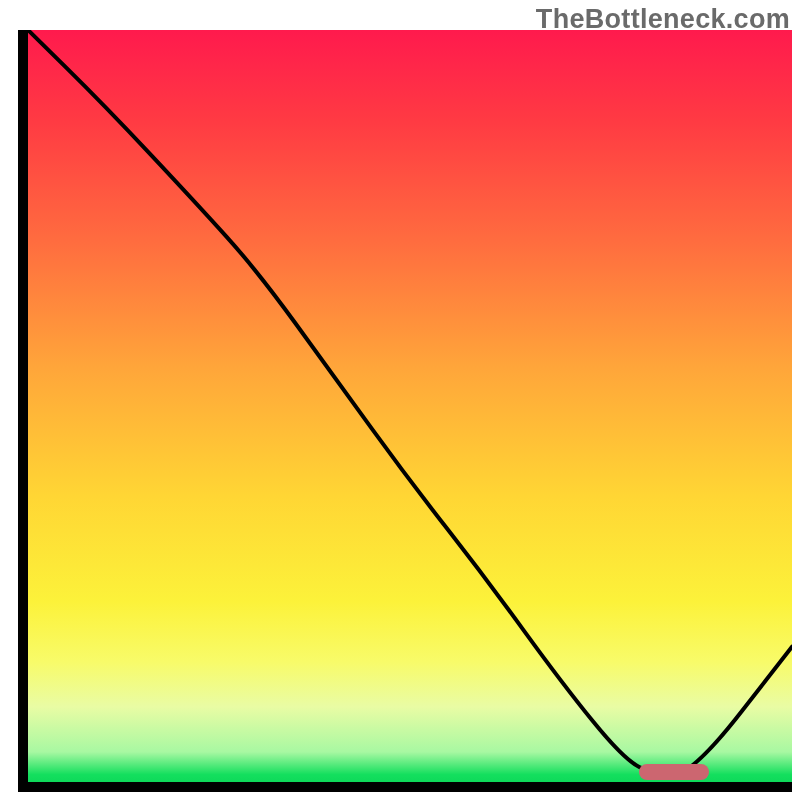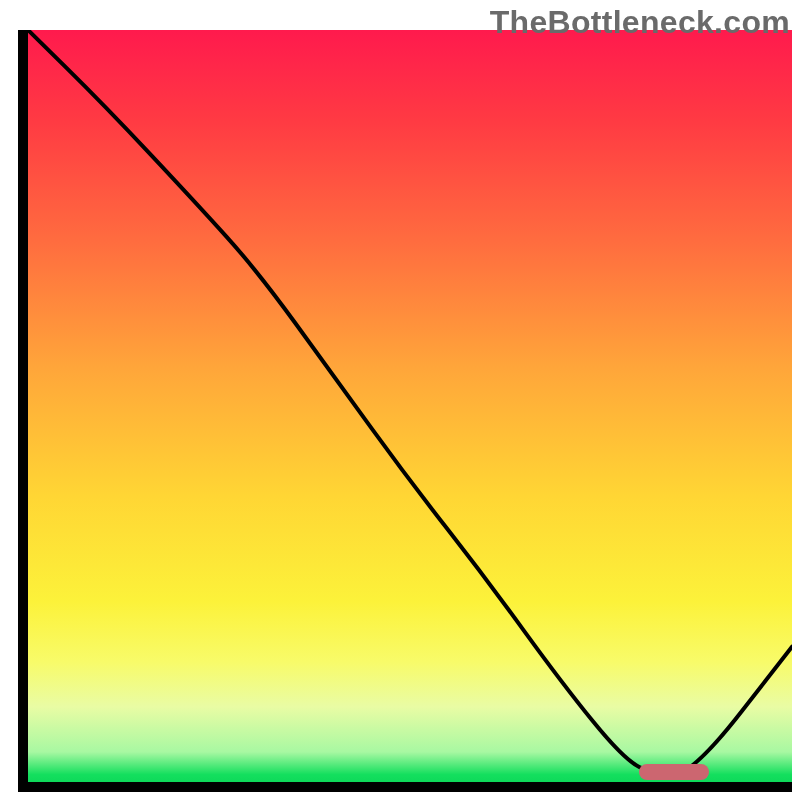--- a/index.html
+++ b/index.html
@@ -13,21 +13,21 @@
   .chart-wrapper {
     position: relative;
     width: 800px;
     height: 800px;
   }
   .watermark {
     position: absolute;
     top: 4px;
     right: 10px;
     font-family: Arial, Helvetica, sans-serif;
-    font-size: 32px;
+    font-size: 27px;
     font-weight: bold;
     color: #6a6a6a;
     letter-spacing: 0.3px;
     z-index: 10;
   }
   .axis-vert {
     position: absolute;
     left: 18px;
     top: 30px;
     width: 10px;

